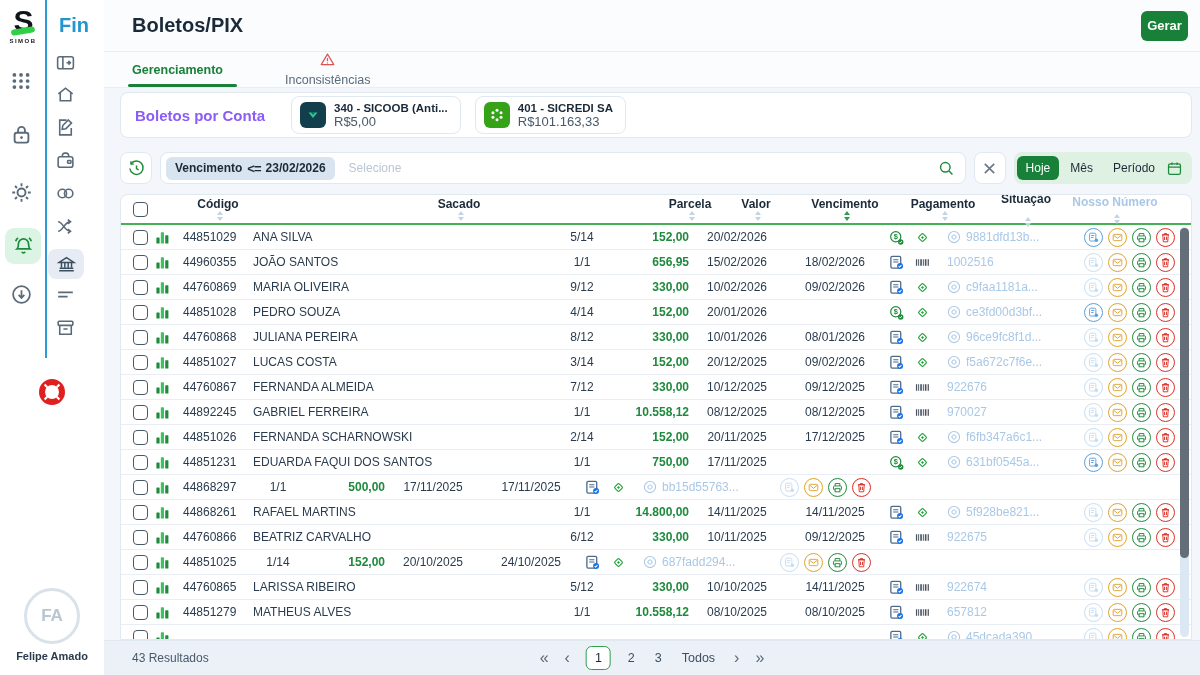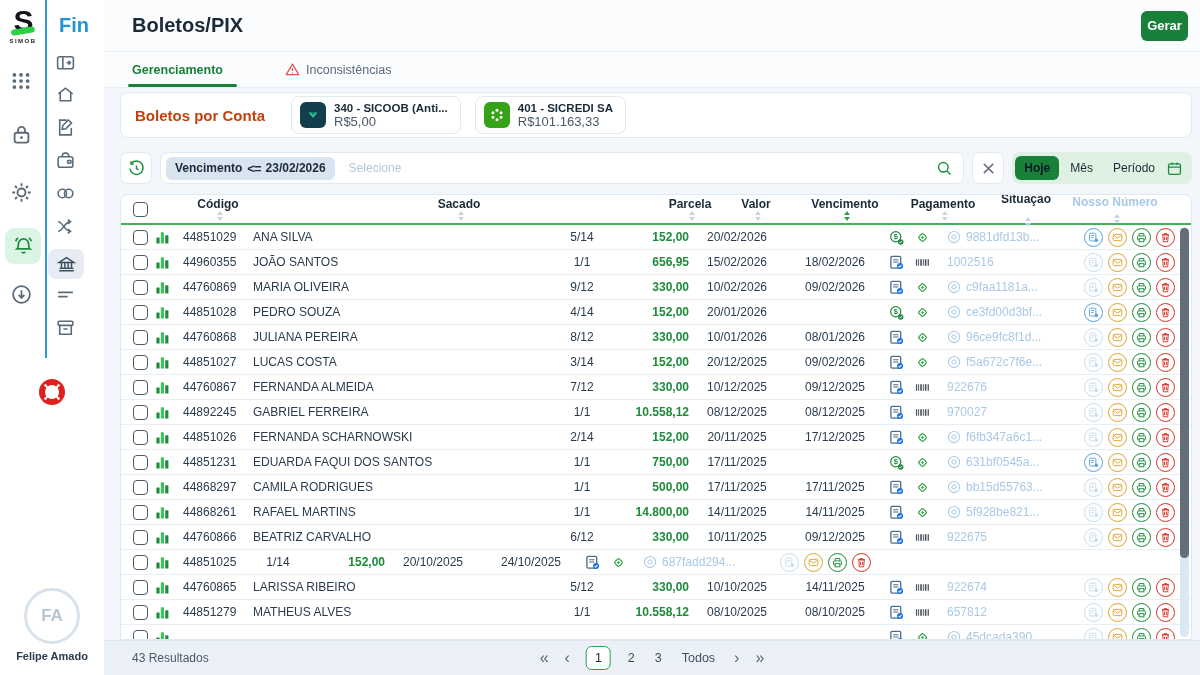--- a/index.html
+++ b/index.html
@@ -27,28 +27,28 @@
   .main { flex:1; display:flex; flex-direction:column; background:#f3f7fb; min-width:0; }
   .topbar { height:52px; background:#fbfcfe; border-bottom:1px solid #e9eef4; display:flex; align-items:center; flex:0 0 52px; }
   .page-title { margin-left:28px; font-size:20px; font-weight:800; color:#1b2a38; }
   .btn-generate { margin-left:auto; margin-right:12px; width:47px; height:30px; background:#188038;
     color:#fff; font-weight:bold; font-size:13px; border:none; border-radius:6px; cursor:pointer;
     font-family:"Liberation Sans",sans-serif; }
   .tabsbar { height:36px; background:#fbfcfe; border-bottom:1px solid #e9eef4; display:flex; align-items:center; flex:0 0 36px; }
   .tab { display:flex; align-items:center; gap:6px; font-size:12.5px; cursor:pointer; height:100%; position:relative; }
   .tab-active { margin-left:28px; color:#188038; font-weight:bold; }
   .tab-active .tab-underline { position:absolute; bottom:0; left:-4px; right:-14px; height:3px; background:#188038; border-radius:2px; }
-  .tab-plain { margin-left:62px; color:#5a6b7a; }
+  .tab-plain { margin-left:62px; color:#5a6b7a;flex-direction:column; }
 
   .content { padding:4px 8px 0 16px; flex:1; display:flex; flex-direction:column; min-height:0; }
 
   
   .accounts-box { height:46px; background:#fff; border:1px solid #e0e8f0; border-radius:8px;
     display:flex; align-items:center; padding:0 14px; gap:14px; flex:0 0 46px; }
-  .accounts-label { font-size:15px; font-weight:bold; color:#c2410c; margin-right:12px; }
+  .accounts-label { font-size:15px; font-weight:bold; color:#8b5cf6; margin-right:12px; }
   .acct-card { display:flex; align-items:center; gap:8px; border:1px solid #e0e8f0; border-radius:8px;
     padding:4px 12px 4px 8px; background:#fff; cursor:pointer; height:38px; min-width:128px; }
   .acct-ic { width:26px; height:26px; border-radius:6px; display:flex; align-items:center; justify-content:center; }
   .acct-ic.sicoob { background:#123f4b; }
   .acct-ic.sicredi { background:#35a217; }
   .acct-name { font-size:11.5px; font-weight:bold; color:#1b2a38; white-space:nowrap; }
   .acct-balance { font-size:13px; color:#49596a; }
 
   
   .filter-row { margin-top:14px; display:flex; gap:8px; align-items:center; flex:0 0 32px; }
@@ -58,21 +58,21 @@
     display:flex; align-items:center; padding:0 10px 0 5px; min-width:0; }
   .filter-chip { display:flex; align-items:center; gap:5px; background:#d9e4f1; border-radius:6px;
     padding:4px 9px; cursor:pointer; white-space:nowrap; }
   .chip-field,.chip-value { font-size:12px; font-weight:bold; color:#1b2a38; }
   .chip-op { font-size:13px; font-weight:900; color:#1b2a38; letter-spacing:-1px; }
   .filter-placeholder { margin-left:14px; font-size:12px; color:#b9c6d4; }
   .search-ic { margin-left:auto; }
   .period-group { background:#def1e3; border-radius:8px; display:flex; align-items:center; padding:3px; gap:2px; height:32px; flex:0 0 auto; }
   .period-btn { border:none; background:none; font-size:12px; color:#1b2a38; padding:5px 9px; cursor:pointer;
     border-radius:6px; font-family:"Liberation Sans",sans-serif; }
-  .period-btn.active { background:#188038; color:#0f172a; font-weight:bold; }
+  .period-btn.active { background:#188038; color:#ffffff; font-weight:normal; }
   .cal-ic { margin:0 6px 0 0; display:flex; }
 
   
   .table-box { margin-top:10px; background:#fff; border:1px solid #e0e8f0; border-radius:8px 8px 0 0;
     height:446px; overflow:hidden; position:relative; flex:0 0 446px; }
   .thead { display:flex; align-items:center; height:30px; border-bottom:2px solid #45b055; padding-right:16px; }
   .th { display:flex; align-items:center; font-size:12px; font-weight:bold; color:#1b2a38; cursor:pointer;flex-direction:column; }
   .sorts { display:flex; flex-direction:column; gap:2px; margin-left:4px; }
   .s-up { width:0; height:0; border-left:3.5px solid transparent; border-right:3.5px solid transparent; border-bottom:4px solid #c4d4e2; }
   .s-dn { width:0; height:0; border-left:3.5px solid transparent; border-right:3.5px solid transparent; border-top:4px solid #c4d4e2; }
@@ -1140,21 +1140,20 @@
               <div class="c w-chart">
                 <span style="display:flex">
                   <svg width="15" height="15" viewBox="0 0 16 16">
                     <rect x="1.5" y="8" width="3.4" height="6.5" rx=".5" fill="#1e8a3c"></rect>
                     <rect x="6.2" y="2.5" width="3.4" height="12" rx=".5" fill="#3cc25e"></rect>
                     <rect x="10.9" y="5.5" width="3.4" height="9" rx=".5" fill="#1e8a3c"></rect>
                   </svg>
                 </span>
               </div>
               <div class="c w-codigo">44868297</div>
-              <div class="c w-sacado">CAMILA RODRIGUES</div>
               <div class="c w-parcela">1/1</div>
               <div class="c w-valor">500,00</div>
               <div class="c w-venc">17/11/2025</div>
               <div class="c w-pag">17/11/2025</div>
               <div class="c w-sit">
                 <span style="display:flex">
                   <svg width="15" height="15" viewBox="0 0 16 16">
                     <rect x="2" y="1.5" width="10.5" height="12.5" rx="1.5" fill="none" stroke="#4c6b8a" stroke-width="1.4"></rect>
                     <path d="M4.5 5h5.5M4.5 7.5h5.5" stroke="#4c6b8a" stroke-width="1.1"></path>
                     <circle cx="11.8" cy="11.8" r="3.2" fill="#1a73e8"></circle>

